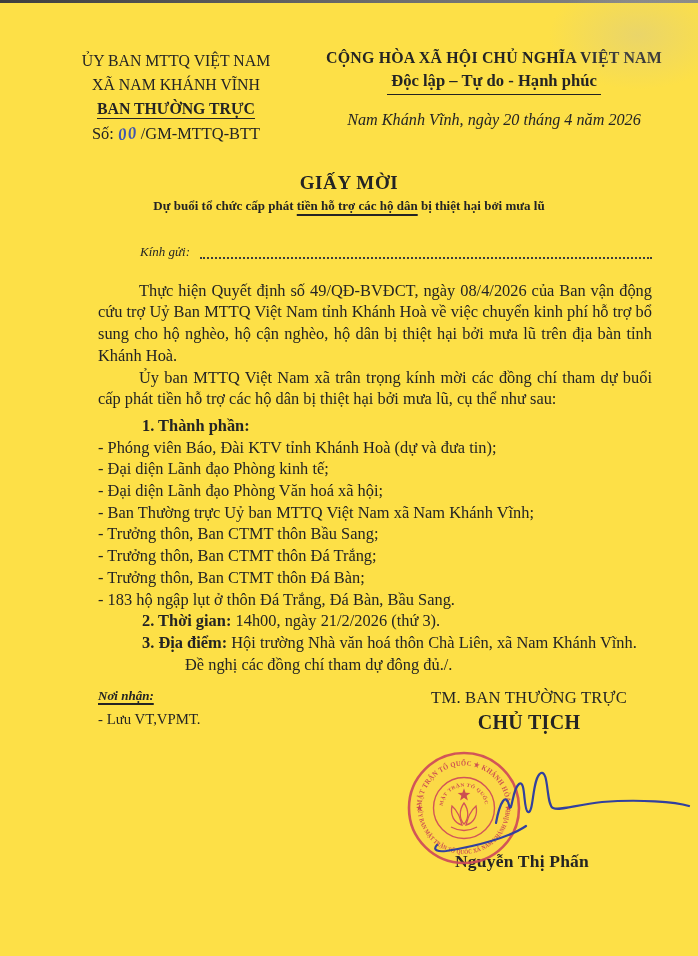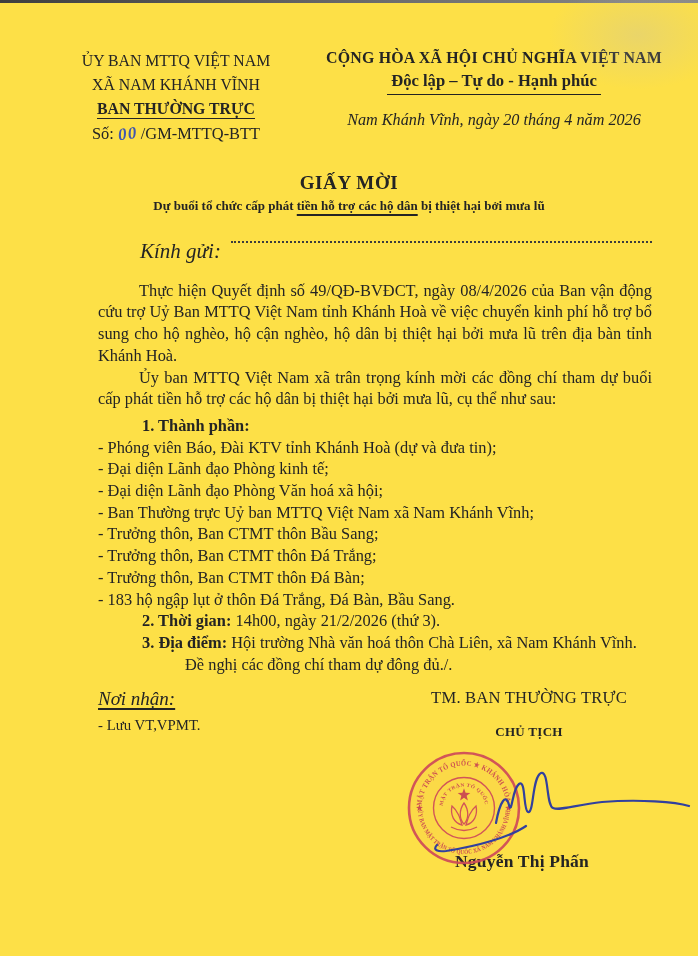--- a/index.html
+++ b/index.html
@@ -28,42 +28,42 @@
   .motto2 span { display:inline-block; border-bottom:1.7px solid #222; padding:0 4px 3px 4px; }
   .date-line { font-style:italic; font-size:16.2px; margin-top:16px; white-space:nowrap; }
 
   
   .doc-title { text-align:center; font-weight:bold; font-size:19px; margin-top:26px; letter-spacing:.6px; }
   .doc-subtitle { text-align:center; font-weight:bold; font-size:13px; margin-top:4px; white-space:nowrap; }
   .u-part { text-decoration:underline; text-decoration-thickness:1.6px; text-underline-offset:4px; }
 
   
   .body-col { padding:0 46px 0 98px; font-size:16.4px; line-height:21.7px; }
-  .salutation { display:flex; align-items:flex-start; margin:27px 0 0 42px; font-size:21px; }
+  .salutation { display:flex; align-items:flex-end; margin:27px 0 0 42px; font-size:13px; }
   .salutation .sal-label { font-style:italic; white-space:nowrap; }
   .dots { flex:1; border-bottom:2.2px dotted #3c3c3c; margin:0 0 4px 10px; }
 
   .para { margin:17px 0 0 0; text-indent:41px; text-align:justify; }
   .para + .para { margin-top:0; }
 
   .sec-label { font-weight:bold; margin-left:44px; margin-top:5px; }
   .li { }
   .sec-line { margin-left:44px; }
   .sec-line .b { font-weight:bold; }
   .closing { margin-left:87px; }
 
   
   .doc-footer { display:flex; margin-top:13px; padding-left:98px; }
   .recipients { width:262px; }
-  .rec-label { font-weight:normal; font-style:italic; font-size:19px;
+  .rec-label { font-weight:bold; font-style:italic; font-size:13px;
     text-decoration:underline; text-underline-offset:3px; text-decoration-thickness:1.5px; }
   .rec-item { font-size:14.8px; margin-top:7px; }
   .sig-col { flex:1; text-align:center; font-size:16.6px; }
   .sig-line1 { letter-spacing:.2px; white-space:nowrap; }
-  .sig-line2 { font-weight:bold; font-size:13px; margin-top:16px; letter-spacing:.3px; }
+  .sig-line2 { font-weight:bold; font-size:20px; margin-top:3px; letter-spacing:.3px; }
   .sig-name { position:absolute; left:368px; top:851px; width:308px; text-align:center;
     font-weight:bold; font-size:17.5px; letter-spacing:.2px; }
 
   .stamp { position:absolute; left:405px; top:749px; width:118px; height:118px; opacity:.93; z-index:2; }
   .sig-ink { position:absolute; left:410px; top:753px; width:286px; height:118px; z-index:3; }
 </style>
 </head>
 <body>
 
 <div class="page">

